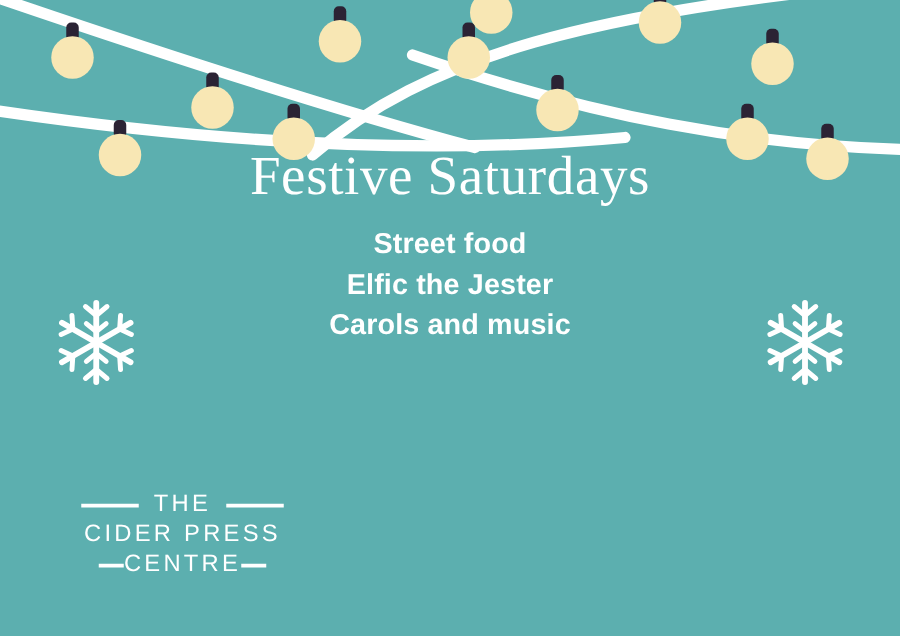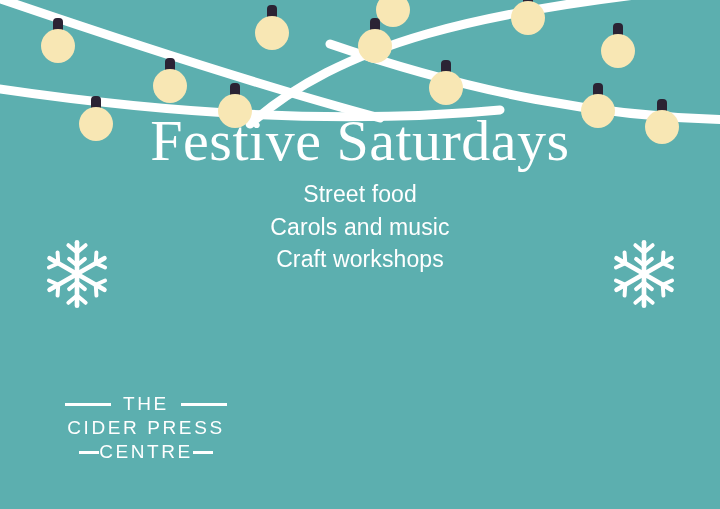--- a/index.html
+++ b/index.html
@@ -29,38 +29,38 @@
   }
 
   
   #title {
     position: absolute;
     left: 0;
     top: 113px;
     width: 720px;
     text-align: center;
     font-family: "Liberation Serif", "DejaVu Serif", serif;
-    font-size: 58px;
+    font-size: 44px;
     line-height: 56px;
     font-weight: 400;
     color: #ffffff;
     letter-spacing: 0.5px;
   }
 
   
   #event-list {
     position: absolute;
     left: 145px;
     top: 178px;
     width: 430px;
     text-align: center;
     font-family: "Liberation Sans", sans-serif;
     font-size: 23px;
     line-height: 32.5px;
-    font-weight: normal;
+    font-weight: bold;
     color: #ffffff;
     letter-spacing: 0.1px;
   }
   #event-list .event-line {
     display: block;
     white-space: pre-wrap;
   }
 
   
   .snowflake {
@@ -200,22 +200,22 @@
       <line x1="24" y1="35" x2="11" y2="41"></line>
       <line x1="76" y1="65" x2="77" y2="80"></line>
       <line x1="76" y1="65" x2="89" y2="59"></line>
     </g>
   </svg>
 
   <div id="title">Festive Saturdays</div>
 
   <div id="event-list">
     <span class="event-line">Street food</span>
+    <span class="event-line">Elfic the Jester</span>
     <span class="event-line">Carols and music</span>
-    <span class="event-line">Craft workshops</span>
   </div>
 
   <div id="logo">
     <div class="logo-row" id="logo-row-the">
       <span class="rule"></span>
       <span class="logo-word">THE</span>
       <span class="rule"></span>
     </div>
     <div class="logo-row" id="logo-row-cider">
       <span class="logo-word">CIDER PRESS</span>

